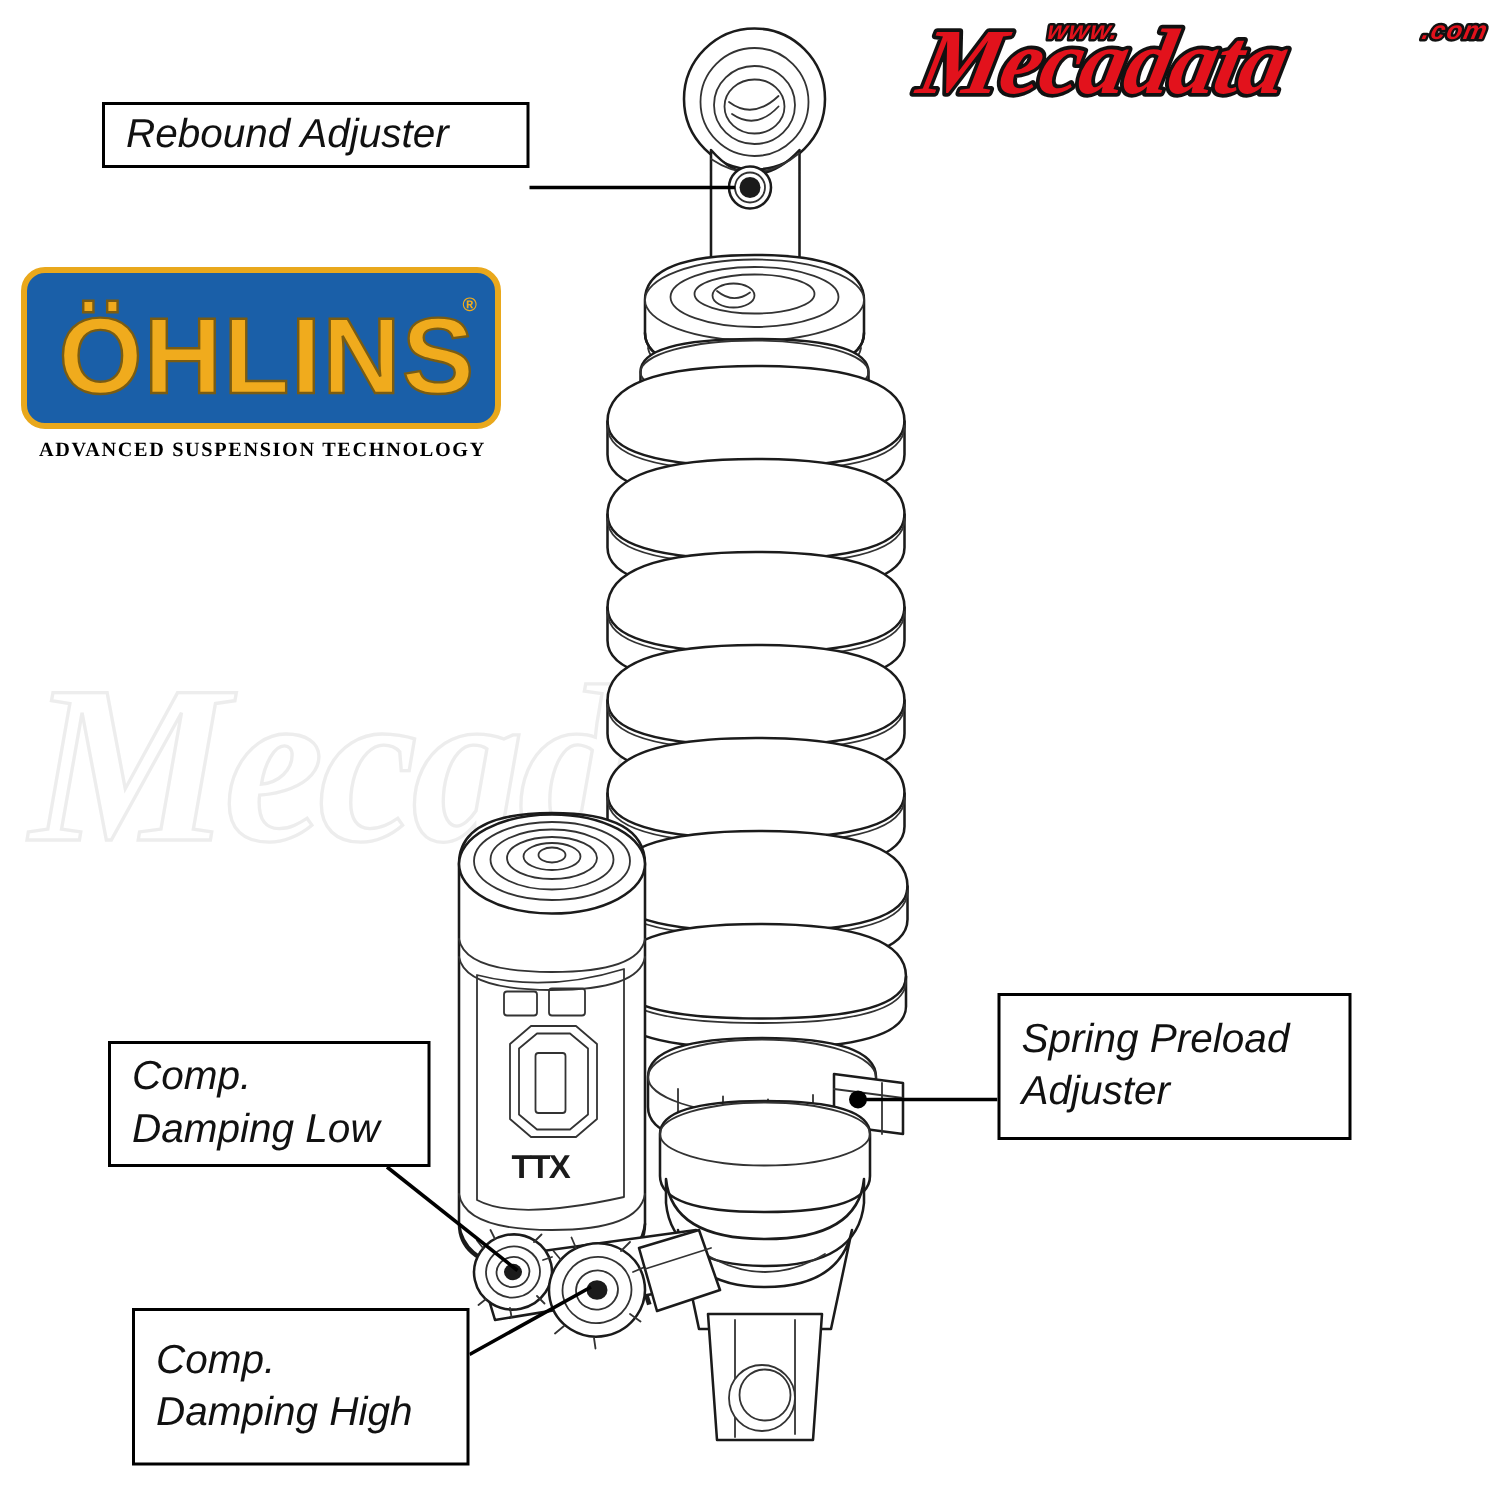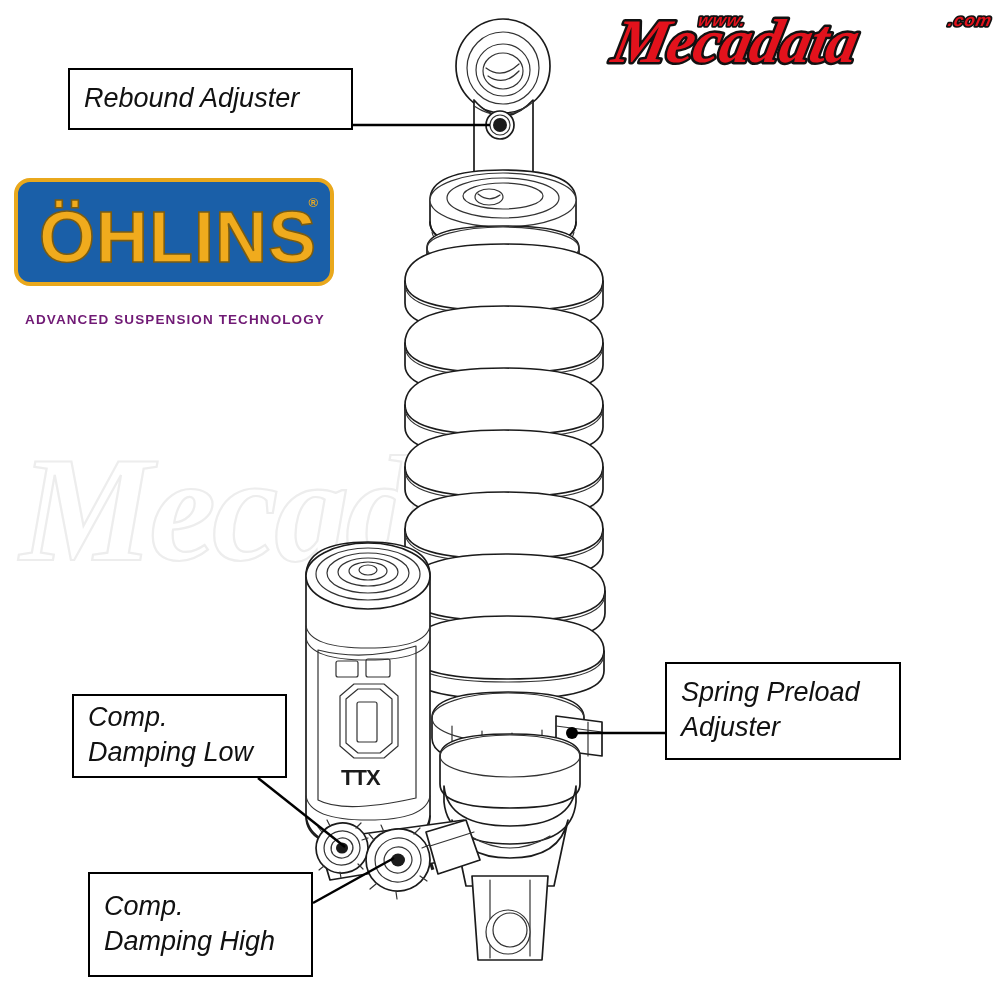--- a/index.html
+++ b/index.html
@@ -113,27 +113,26 @@
     font-size: 13px;
     font-weight: bold;
     line-height: 1;
   }
   .ohlins-tagline {
     position: absolute;
     left: 2px;
     top: 114px;
     width: 318px;
     text-align: center;
-    color: #701a75;
-    font-family: Liberation Sans, sans-serif;
+    color: #000000;
+    font-family: Liberation Serif, serif;
     font-weight: bold;
     font-size: 13.5px;
     letter-spacing: 1.1px;
     white-space: nowrap;
-    margin-top: 20px;
   }
 
   
   #shock-drawing {
     position: absolute;
     left: 0;
     top: 0;
     width: 1000px;
     height: 1000px;
     pointer-events: none;
@@ -200,21 +199,21 @@
     font-family: "Liberation Sans", sans-serif;
     font-style: italic;
     font-size: 27px;
     line-height: 1.28;
     padding: 6px 12px 8px 14px;
     white-space: pre-line;
     display: flex;
     flex-direction: column;
     justify-content: center;
   }
-  #callout-rebound      { left: 68px;  top: 68px;  width: 285px; height: 62px; }
+  #callout-rebound      { left: 68px;  top: 68px;  width: 285px; height: 44px; }
   #callout-preload      { left: 665px; top: 662px; width: 236px; height: 98px; }
   #callout-comp-low     { left: 72px;  top: 694px; width: 215px; height: 84px; }
   #callout-comp-high    { left: 88px;  top: 872px; width: 225px; height: 105px; }
 </style>
 </head>
 <body>
 
 <div id="page">
 
   <svg id="watermark" viewBox="0 0 1000 200">

